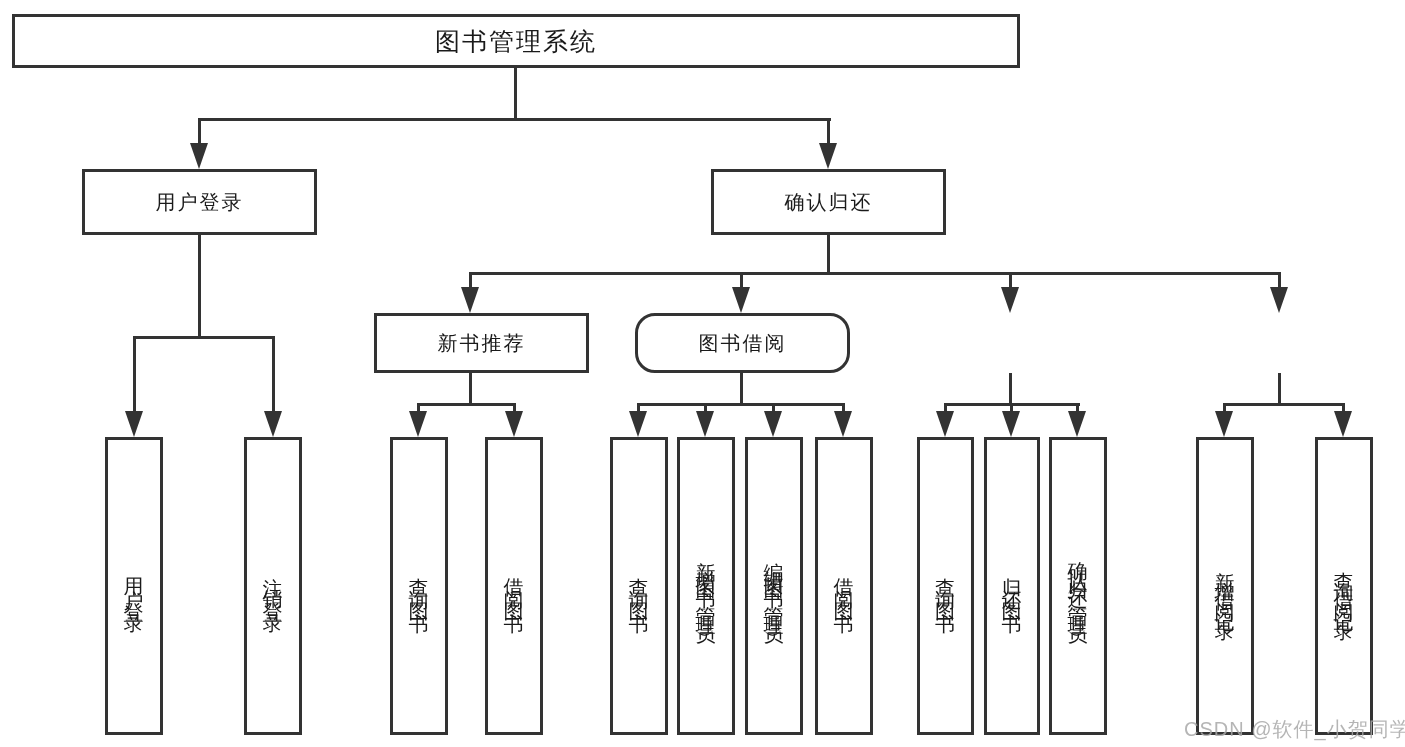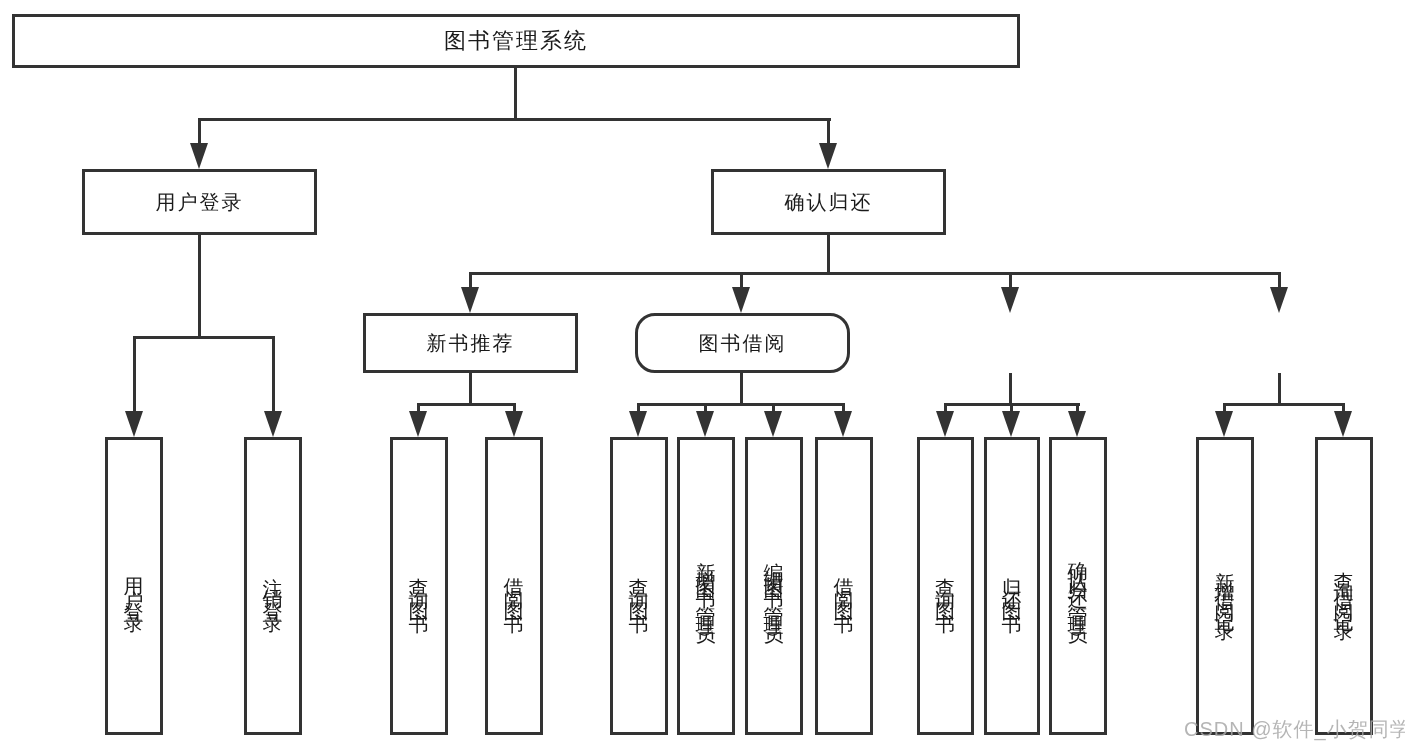--- a/index.html
+++ b/index.html
@@ -16,21 +16,21 @@
     border:3px solid #333333;
     background:#ffffff;
     display:flex;
     align-items:center;
     justify-content:center;
     color:#1a1a1a;
     font-size:20px;
     letter-spacing:2px;
     white-space:nowrap;
   }
-  .root-box{font-size:22px;}
+  .root-box{font-size:25px;}
   .vbox{letter-spacing:0;}
   .vbox .vtext{
     writing-mode:vertical-rl;
     text-orientation:mixed;
     font-size:20px;
     letter-spacing:12px;
     line-height:1;
   }
   .vbox.med .vtext{letter-spacing:10px;}
   .vbox.long .vtext{letter-spacing:9px;}
@@ -124,21 +124,21 @@
     <span>图书管理系统</span>
   </div>
 
   <div class="box" style="left:82px;top:169px;width:235px;height:66px;">
     <span>用户登录</span>
   </div>
   <div class="box" style="left:711px;top:169px;width:235px;height:66px;">
     <span>确认归还</span>
   </div>
 
-  <div class="box" style="left:363px;top:313px;width:215px;height:60px;">
+  <div class="box" style="left:374px;top:313px;width:215px;height:60px;">
     <span>新书推荐</span>
   </div>
   <div class="box" style="left:635px;top:313px;width:215px;height:60px;border-radius:20px;">
     <span>图书借阅</span>
   </div>
 
   <div class="box vbox" style="left:105px;top:437px;width:58px;height:298px;">
     <span class="vtext">用户登录</span>
   </div>
   <div class="box vbox" style="left:244px;top:437px;width:58px;height:298px;">

